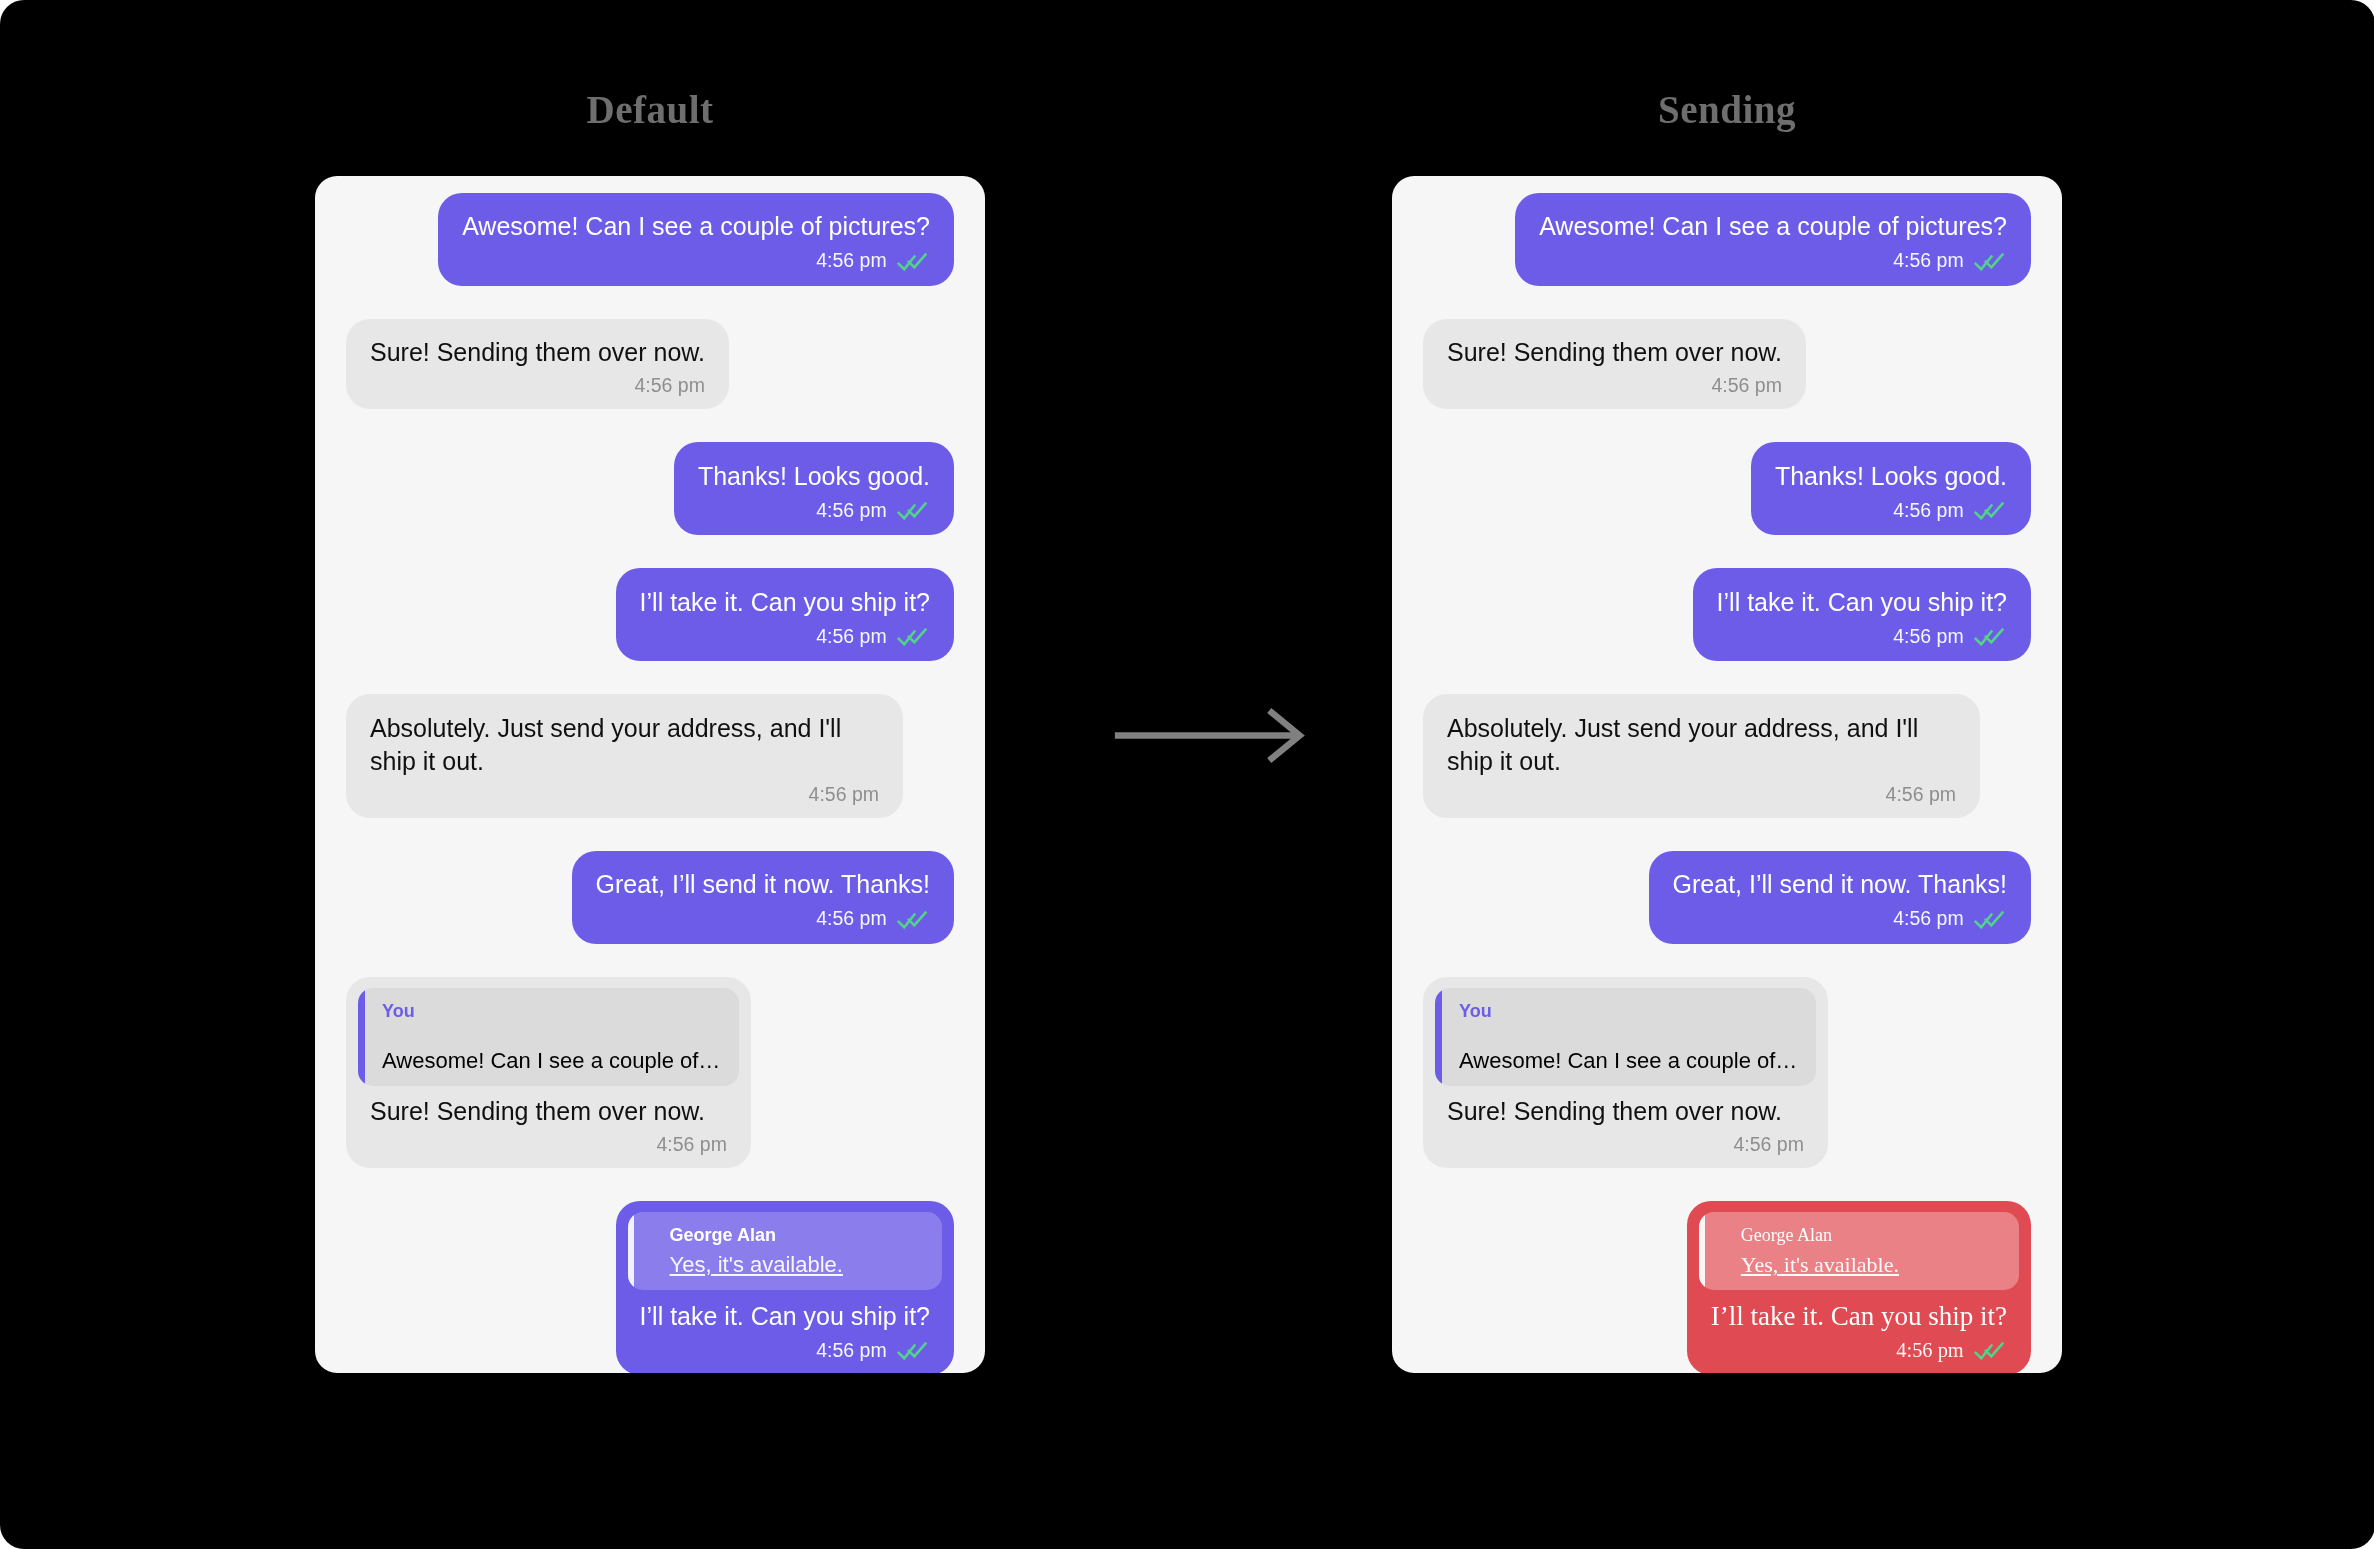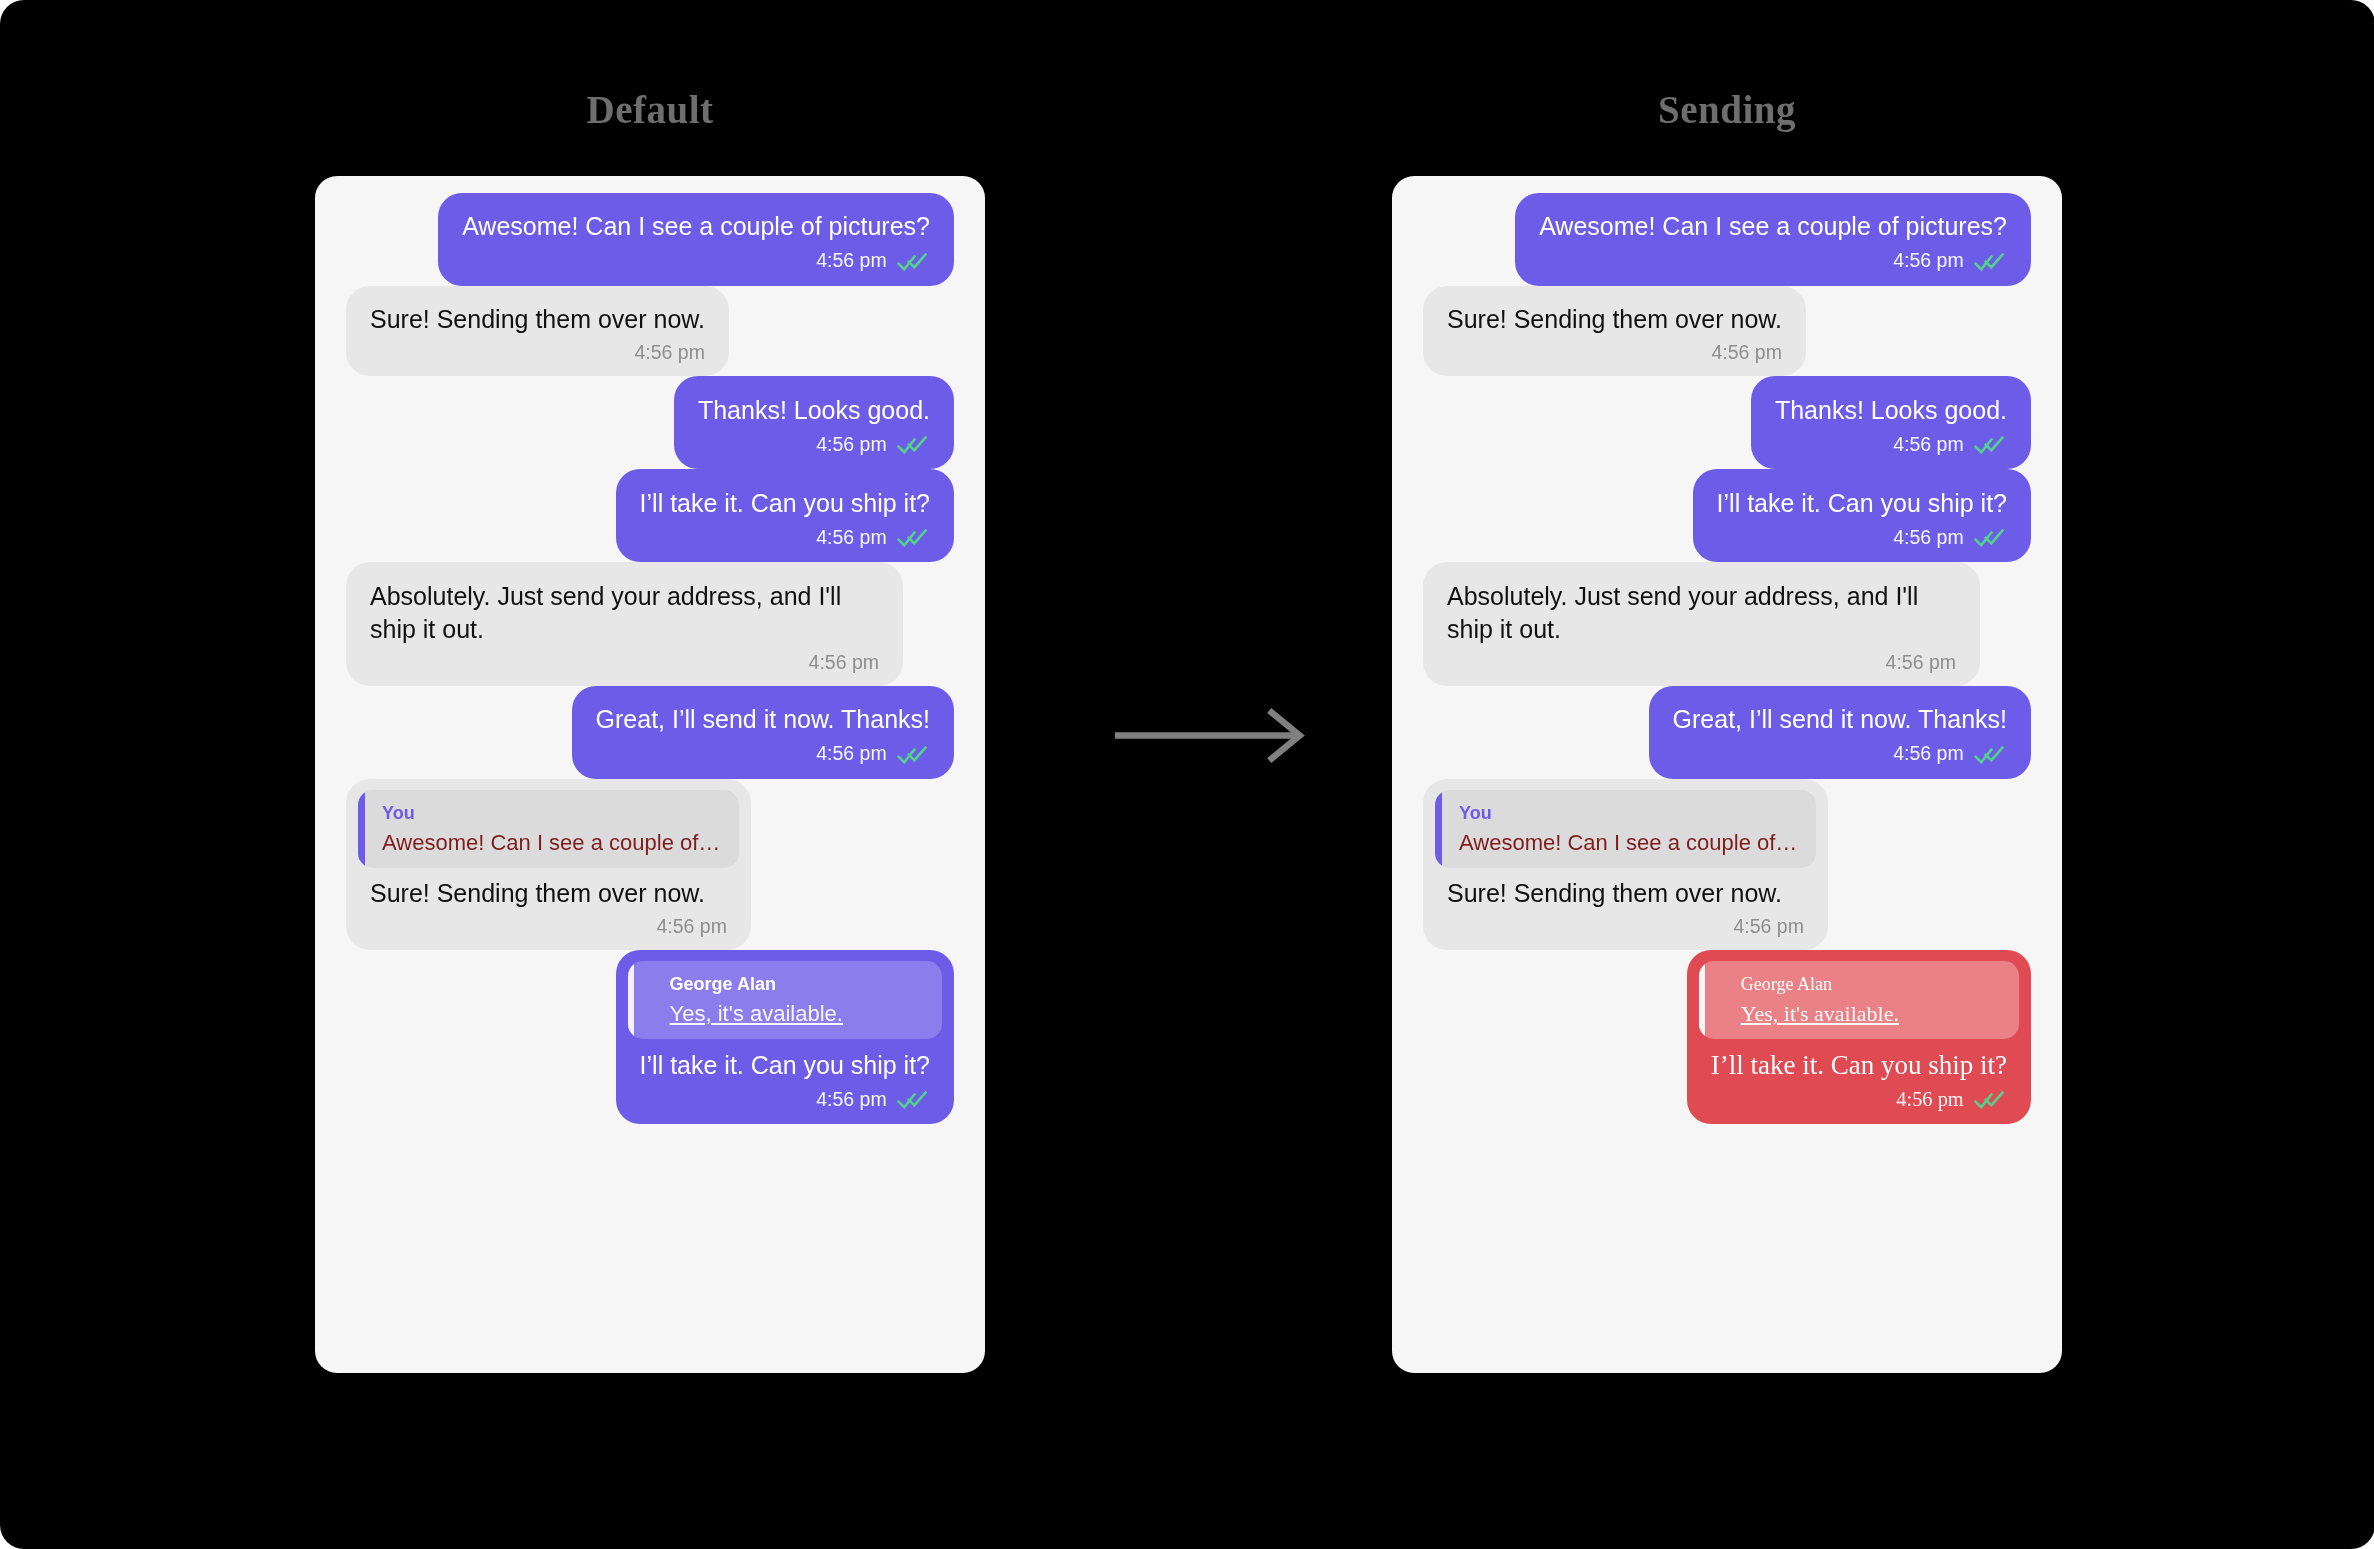--- a/index.html
+++ b/index.html
@@ -6,21 +6,21 @@
   .canvas{position:relative;width:2375px;height:1549px;background:#FFFFFF;overflow:hidden;
           font-family:"Liberation Sans","DejaVu Sans",sans-serif;}
   .frame{position:absolute;inset:0;background:#000000;border-radius:24px;}
 
   .col-title{position:absolute;top:87px;width:670px;text-align:center;
              font-size:39px;font-weight:bold;color:#6E6E6E;letter-spacing:0.5px;font-family:Liberation Serif, serif;}
   #title-0{left:315px;} #title-1{left:1392px;}
 
   .panel{position:absolute;top:176px;width:670px;height:1197px;background:#F7F6F6;
          border-radius:22px;box-sizing:border-box;padding:16.7px 31px 0 31px;
-         display:flex;flex-direction:column;overflow:hidden;}
+         display:flex;flex-direction:column;gap:33px;overflow:hidden;}
   #panel-0{left:315px;} #panel-1{left:1392px;}
 
   .arrow{position:absolute;left:1111px;top:705px;width:200px;height:61px;}
   .arrow svg path{stroke:#808080;stroke-width:7;fill:none;}
 
   .bubble{max-width:557px;border-radius:24px;box-sizing:border-box;position:relative;}
   .bubble.outgoing{align-self:flex-end;background:#6C5CE7;color:#FFFFFF;}
   .bubble.incoming{align-self:flex-start;background:#E8E7E7;color:#101010;}
   .bubble:not(.has-quote){padding:17.6px 24px 13px 24px;}
   .bubble.has-quote{padding:11px 12px 13px 12px;}
@@ -36,21 +36,21 @@
 
   .quote{position:relative;border-radius:15px;padding:9.3px 18.6px 11px 24px;overflow:hidden;}
   .quote-bar{position:absolute;left:0;top:0;bottom:0;width:6.5px;border-radius:3.7px;}
   .incoming .quote{background:#DCDBDB;}
   .incoming .quote-bar{background:#6C5CE7;}
   .outgoing .quote{background:#8B7DEC;padding-left:42px;}
   .outgoing .quote-bar{background:#F3F1FE;}
   .reply-author{font-size:18px;line-height:29px;font-weight:bold;white-space:nowrap;}
   .reply-preview{font-size:22px;line-height:29px;white-space:nowrap;}
   .incoming .reply-author{color:#6C5CE7;}
-  .incoming .reply-preview{color:#7f1d1d;}
+  .incoming .reply-preview{color:#000000;margin-top:20px;}
   .outgoing .reply-author{color:#FFFFFF;}
   .outgoing .reply-preview{color:rgba(255,255,255,.93);text-decoration:underline;}
 
   .receipt{display:inline-flex;}
   .receipt svg path{stroke:#53D28C;stroke-width:2.8;fill:none;}
 
   
   .bubble.red-serif{background:#E04A52;font-family:"Liberation Serif","DejaVu Serif",serif;}
   .bubble.red-serif .quote{background:#EA8186;}
   .bubble.red-serif .quote-bar{background:#FBF6F6;}

